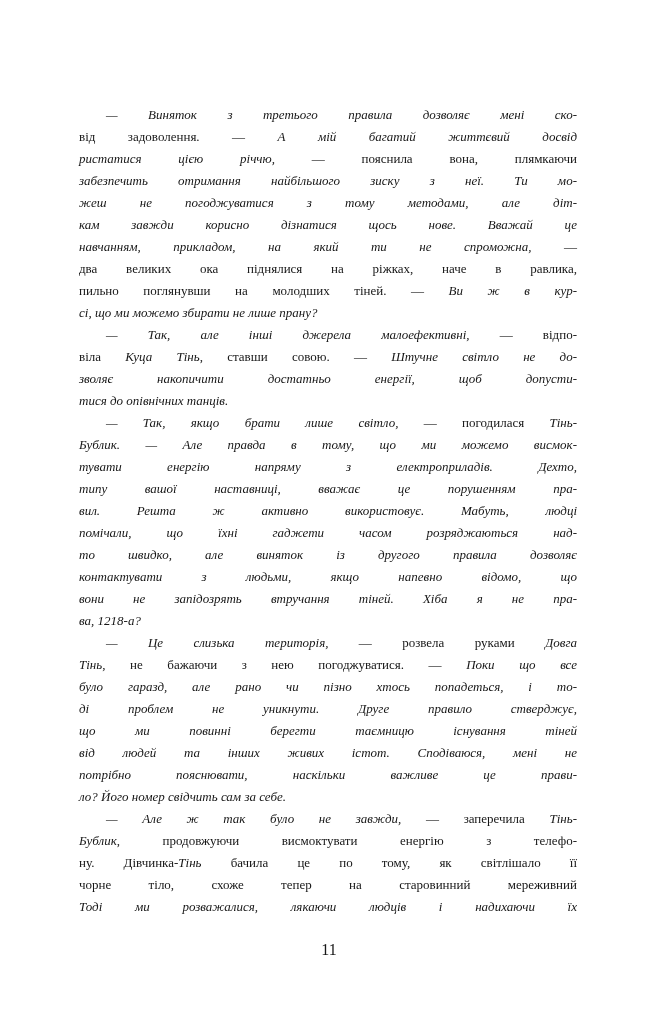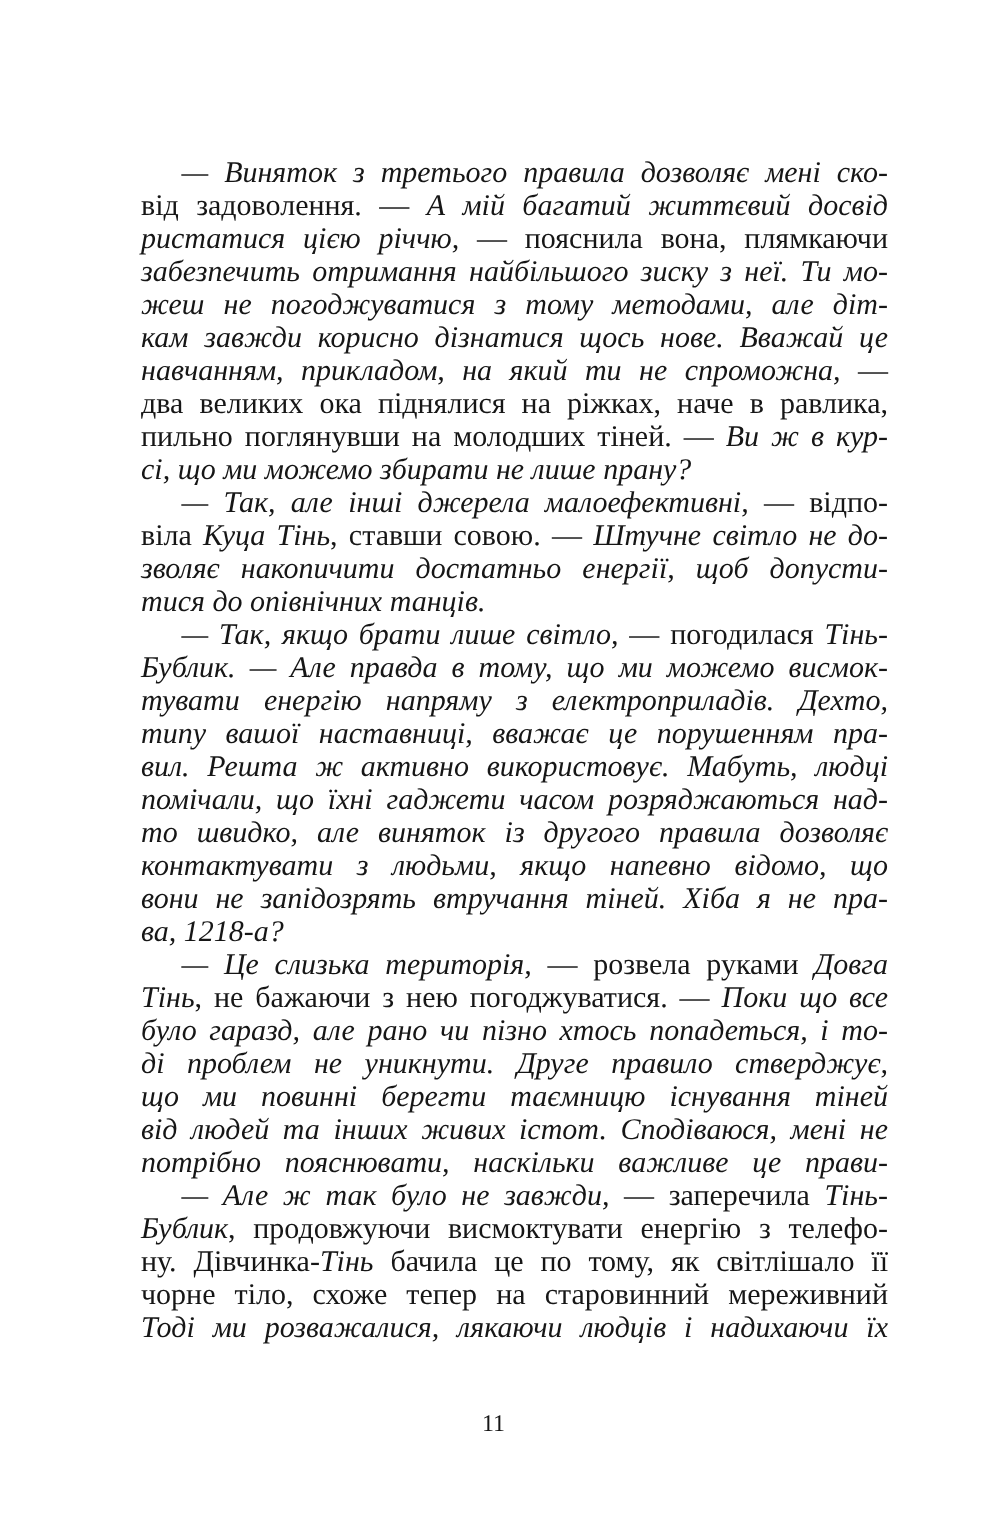--- a/index.html
+++ b/index.html
@@ -14,23 +14,22 @@
     background: #ffffff;
     overflow: hidden;
     font-family: "Liberation Serif", "DejaVu Serif", serif;
     color: #161616;
   }
   .textblock {
     position: absolute;
     left: 79px;
     top: 104px;
     width: 498px;
-    font-size: 20px;
+    font-size: 13px;
     line-height: 22px;
-    margin-left: 15px;
   }
   .para { margin: 0; padding: 0; }
   .line {
     text-align: justify;
     text-align-last: justify;
     white-space: normal;
   }
   .line.lastline {
     text-align-last: left;
   }
@@ -86,20 +85,21 @@
         <div class="line lastline"><span class="it">ва, 1218-а?</span></div>
       </div>
       <div class="para">
         <div class="line indent"><span class="it">— Це слизька територія,</span><span class="ro"> — розвела руками </span><span class="it">Довга</span></div>
         <div class="line"><span class="it">Тінь</span><span class="ro">, не бажаючи з нею погоджуватися. — </span><span class="it">Поки що все</span></div>
         <div class="line"><span class="it">було гаразд, але рано чи пізно хтось попадеться, і то-</span></div>
         <div class="line"><span class="it">ді проблем не уникнути. Друге правило стверджує,</span></div>
         <div class="line"><span class="it">що ми повинні берегти таємницю існування тіней</span></div>
         <div class="line"><span class="it">від людей та інших живих істот. Сподіваюся, мені не</span></div>
         <div class="line"><span class="it">потрібно пояснювати, наскільки важливе це прави-</span></div>
+        <div class="line lastline"><span class="it">ло? Його номер свідчить сам за себе.</span></div>
       </div>
       <div class="para">
         <div class="line indent"><span class="it">— Але ж так було не завжди,</span><span class="ro"> — заперечила </span><span class="it">Тінь-</span></div>
         <div class="line"><span class="it">Бублик</span><span class="ro">, продовжуючи висмоктувати енергію з телефо-</span></div>
         <div class="line"><span class="ro">ну. Дівчинка-</span><span class="it">Тінь</span><span class="ro"> бачила це по тому, як світлішало її</span></div>
         <div class="line"><span class="ro">чорне тіло, схоже тепер на старовинний мереживний</span></div>
         <div class="line"><span class="it">Тоді ми розважалися, лякаючи людців і надихаючи їх</span></div>
       </div>
     </div>
   <div class="folio">11</div>

